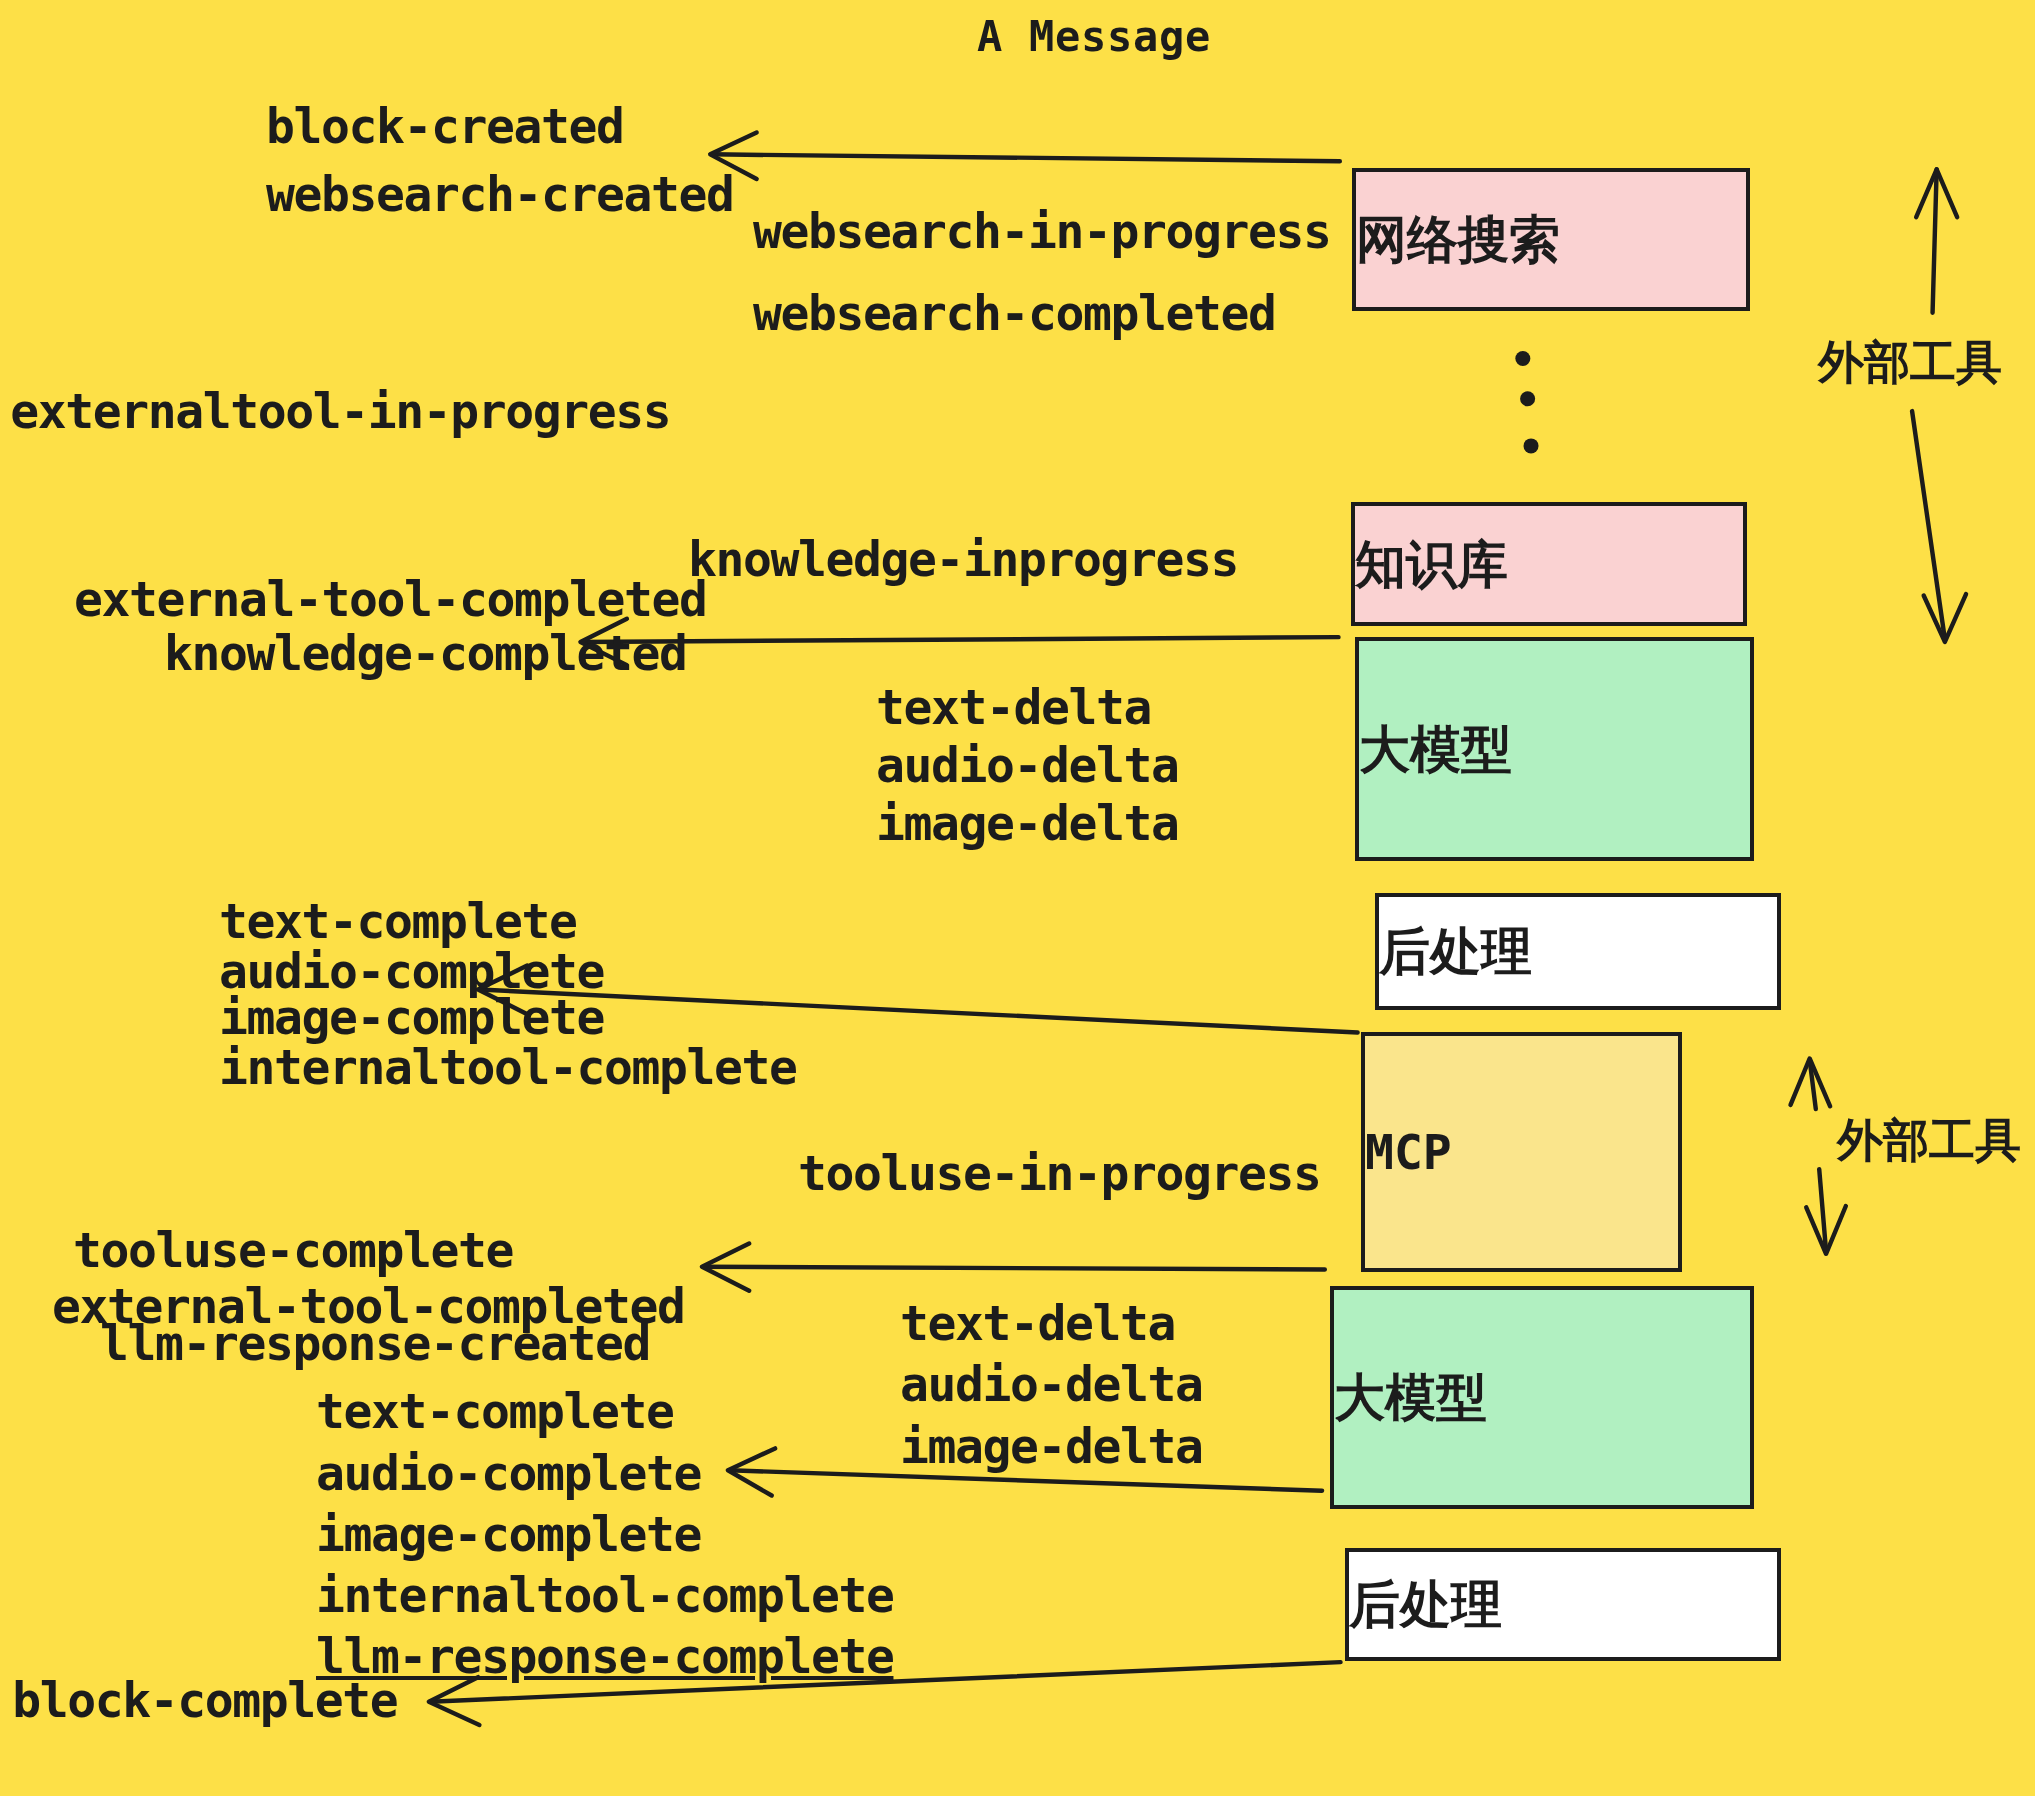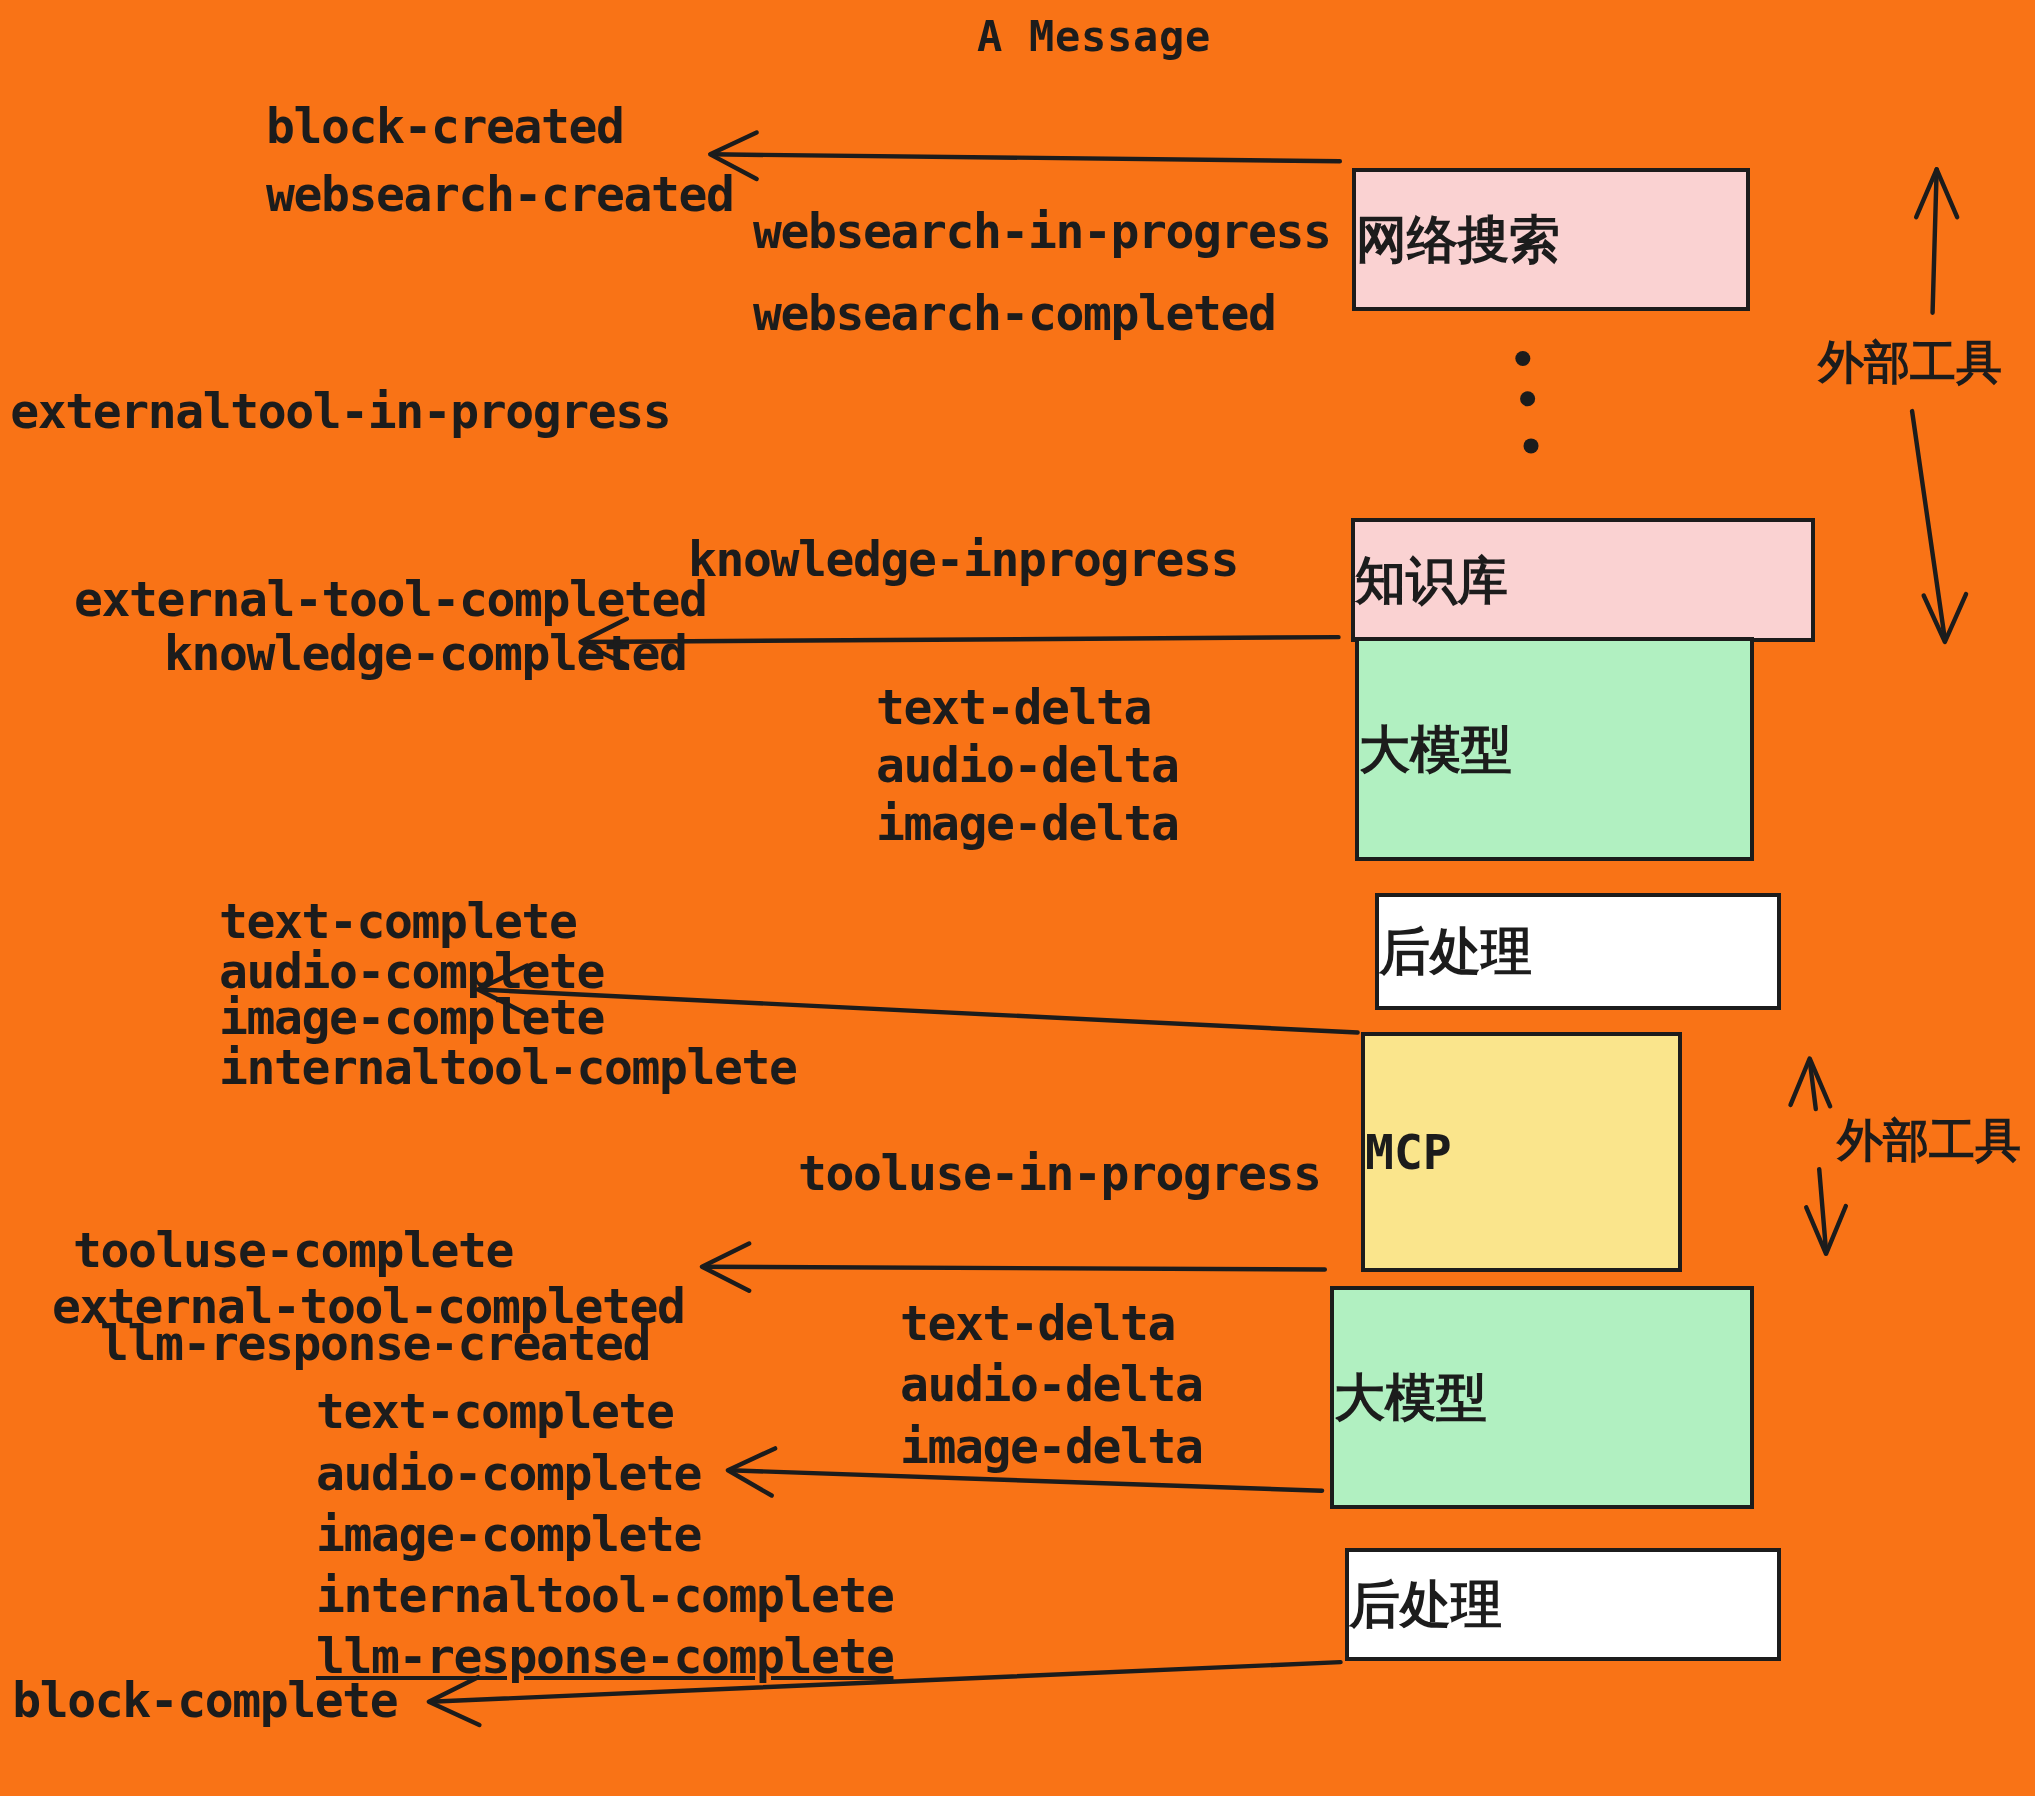--- a/index.html
+++ b/index.html
@@ -1,19 +1,19 @@
 <!DOCTYPE html>
 <html style="--pink: #fad2d2; --green: #b1f0c1; --yellow: #fae58c; --white: #ffffff; --ink: #1c1c1c;font-size:11px"><head>
 <meta charset="utf-8">
 <style>
   html,body{margin:0;padding:0;background:#ffffff;}
   #stage{
     position:relative;
     width:2035px;height:1796px;
-    background:#f97316;
+    background:#fde047;
     font-family:"DejaVu Sans Mono","Liberation Mono",monospace;
     color:var(--ink,#1c1c1c);
     overflow:hidden;
   }
   .ev{
     position:absolute;
     font:bold 48px/1.05 "DejaVu Sans Mono","Liberation Mono",monospace;
     color:var(--ink,#1c1c1c);
     white-space:nowrap;
     letter-spacing:-1.4px;
@@ -115,21 +115,21 @@
       <circle cx="2230" cy="525" r="11"></circle>
       <circle cx="2237" cy="584" r="11"></circle>
       <circle cx="2242" cy="653" r="11"></circle>
     </g>
   </svg>
 
   <div class="box pink" style="left:1352px;top:168px;width:398px;height:143px;">
     <span class="lbl">网络搜索</span>
   </div>
 
-  <div class="box pink" style="left:1351px;top:518px;width:464px;height:124px;">
+  <div class="box pink" style="left:1351px;top:502px;width:396px;height:124px;">
     <span class="lbl">知识库</span>
   </div>
 
   <div class="box green" style="left:1355px;top:637px;width:399px;height:224px;">
     <span class="lbl">大模型</span>
   </div>
 
   <div class="box white" style="left:1375px;top:893px;width:406px;height:117px;">
     <span class="lbl">后处理</span>
   </div>

